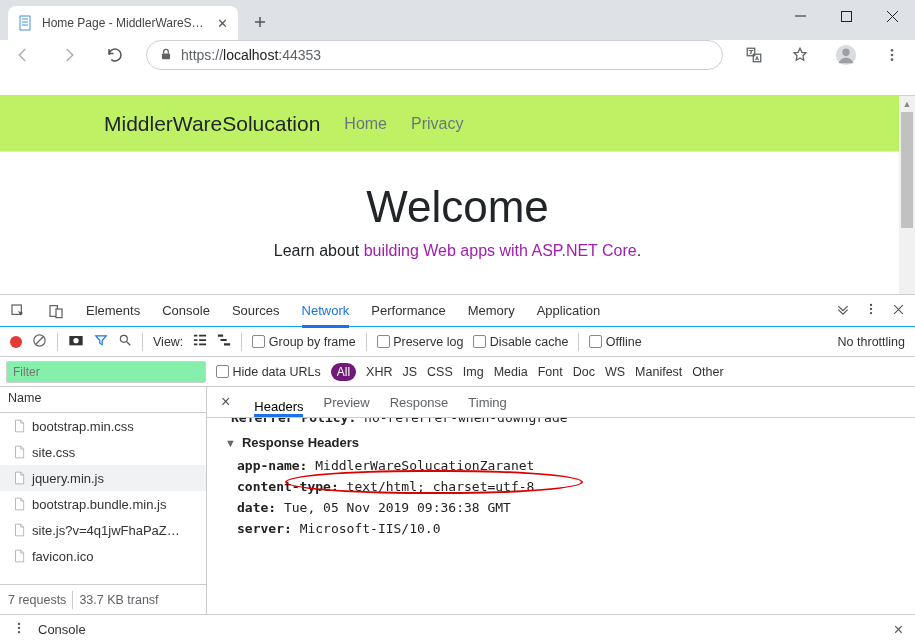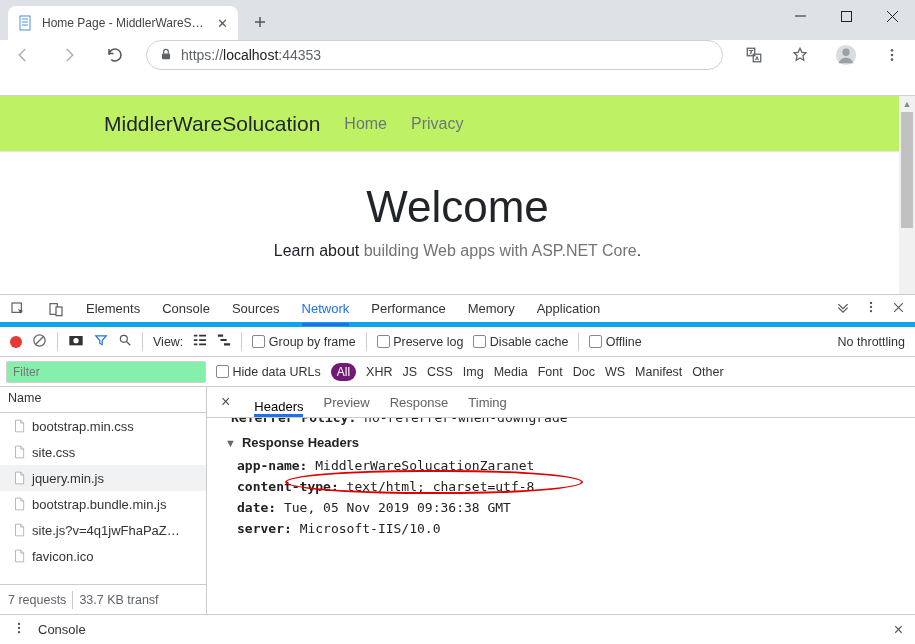--- a/index.html
+++ b/index.html
@@ -24,28 +24,28 @@
   .url-gray { color:#5f6368; }
 
   
   .page { height:214px; border-bottom:1px solid #ccc; overflow:hidden; position:relative; display:flex; flex-direction:column; }
   .page-nav { height:56px; border-bottom:1px solid #e5e5e5; display:flex; align-items:center; padding:0 104px; gap:24px; font-size:16px; color:#212529; background:#bef264; }
   .brand { font-size:21px; color:#212529; }
   .navlink { color:#6c757d; }
   .welcome { flex:1; display:flex; flex-direction:column; align-items:center; justify-content:flex-start; padding-top:20px; }
   .welcome h1 { font-size:44px; font-weight:300; margin:10px 0 10px 0; color:#212529; }
   .learn { font-size:16px; color:#212529; }
-  .learn a { color:#737373; text-decoration:none; }
+  .learn a { color:#a21caf; text-decoration:none; }
   .page-scroll { position:absolute; right:0; top:0; bottom:0; width:16px; background:#f1f1f1; }
   .page-scroll-thumb { position:absolute; left:2px; right:2px; top:16px; height:116px; background:#c1c1c1; border-radius:0; }
   .page-scroll .arrow { position:absolute; left:0; right:0; height:16px; display:flex; align-items:center; justify-content:center; color:#888; font-size:9px; }
 
   
   .devtools { position:absolute; left:0; right:0; top:294px; bottom:0; display:flex; flex-direction:column; border-top:1px solid #ccc; font-size:12px; color:#333; background:#fff; }
-  .dt-tabs { height:32px; border-bottom:5px solid #0ea5e9; display:flex; align-items:center; padding:0 10px; gap:22px; }
+  .dt-tabs { height:32px; border-bottom:1px solid #0ea5e9; display:flex; align-items:center; padding:0 10px; gap:22px; }
   .dt-ico { display:flex; align-items:center; justify-content:center; color:#555; }
   .dt-tab { color:#333; font-size:13px; }
   .dt-tab.active { color:#1a73e8; border-bottom:3px solid #1a73e8; padding-bottom:7px; margin-bottom:-10px; }
   .dt-right { margin-left:auto; display:flex; gap:14px; align-items:center; }
 
   .dt-toolbar { height:30px; border-bottom:1px solid #ccc; display:flex; align-items:center; padding:0 10px; gap:10px; color:#333; font-size:12.5px; }
   .record-dot { width:12px; height:12px; border-radius:50%; background:#e53935; }
   .sep { width:1px; height:18px; background:#ccc; }
   .cb { width:13px; height:13px; border:1px solid #888; border-radius:2px; display:inline-block; vertical-align:-2px; }
 

